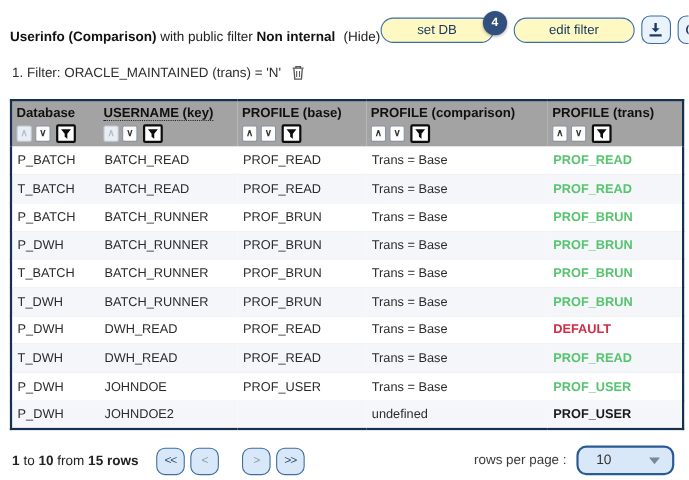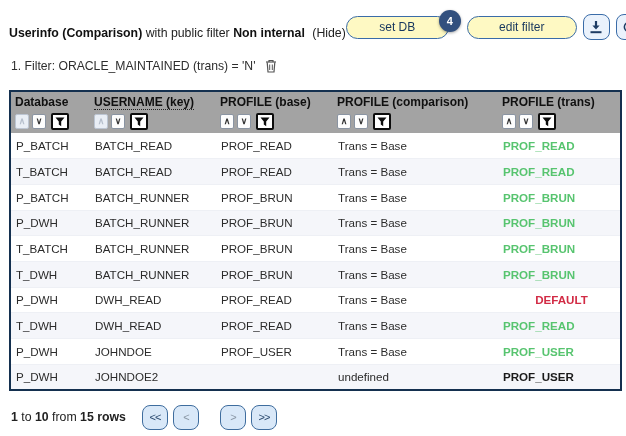--- a/index.html
+++ b/index.html
@@ -42,21 +42,21 @@
     font-size: 9px; line-height: 13px; text-align: center; color: #333; border-radius: 2px; cursor: pointer; }
   .sbox.dis { color: #b6bfcc; border-color: #bcc5d2; background: #e9eef5; }
   .fbox { width: 18px; height: 17px; background: #fff; border: 2px solid #0c0c0c; border-radius: 2px;
     display: flex; align-items: center; justify-content: center; margin-left: 2px; cursor: pointer; }
   tbody td { height: 25.7px; padding: 0 0 0 5px; font-size: 11.6px; color: #2b2b2b;
     white-space: nowrap; overflow: hidden; border-bottom: 1px solid #eef0f5; }
   tbody tr:nth-child(even) td { background: #f5f6fa; }
   tbody tr:last-child td { border-bottom: none; }
   td.trans { font-weight: bold; }
   td.trans.green { color: #57c46f; }
-  td.trans.red { color: #d22b45; text-align: center; }
+  td.trans.red { color: #d22b45; }
   td.trans.bold { color: #1a1a1a; }
 
   
   .footer { margin-top: 14px; display: flex; align-items: flex-end; justify-content: space-between;
     padding: 0 6px 0 2px; }
   .f-left { display: flex; align-items: center; }
   .rangetext { font-size: 12.3px; color: #222; white-space: nowrap; }
   .rangetext .b { font-weight: bold; }
   .pager { display: flex; align-items: center; gap: 5px; margin-left: 16px; }
   .pgbtn { width: 26px; height: 25px; border: 1.5px solid #3f6d9e; border-radius: 8px;
@@ -276,15 +276,22 @@
         <span class="b">15 rows</span>
       </span>
       <span class="pager">
         <button class="pgbtn">&lt;&lt;</button>
         <button class="pgbtn mid">&lt;</button>
         <span class="gap"></span>
         <button class="pgbtn mid">&gt;</button>
         <button class="pgbtn">&gt;&gt;</button>
       </span>
     </div>
+    <div class="f-right">
+      <span class="rpp-label">rows per page :</span>
+      <div class="rpp-select">
+        <span class="rpp-value">10</span>
+        <span class="rpp-arrow"></span>
+      </div>
+    </div>
   </div>
 
 </div>
 
 </body></html>

